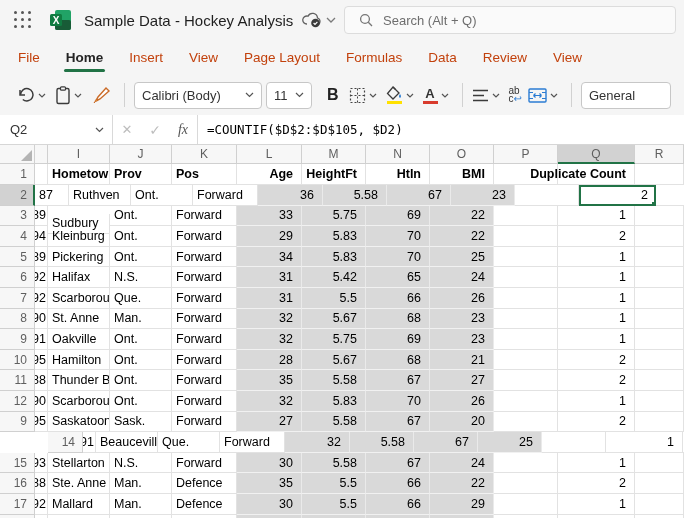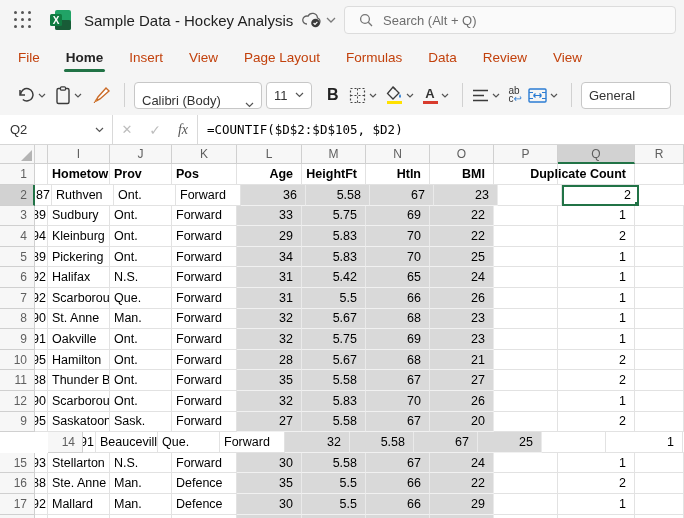--- a/index.html
+++ b/index.html
@@ -31,21 +31,21 @@
   .tabs{height:35px;background:var(--chrome-bg);display:flex;align-items:center;padding-left:5px;}
   .tab{padding:0 13px;font-size:13.5px;color:#c2410c;height:100%;display:flex;align-items:center;position:relative;cursor:pointer;white-space:nowrap;}
   .tab.active{font-weight:700;color:#242424;}
   .tab.active::after{content:"";position:absolute;left:11px;right:11px;bottom:3px;height:3px;border-radius:2px;background:var(--accent-green);}
 
   
   .toolbar{height:40px;background:var(--chrome-bg);display:flex;align-items:center;padding-left:16px;white-space:nowrap;overflow:hidden;}
   .tbtn{display:flex;align-items:center;gap:3px;margin-right:9px;cursor:pointer;color:#3b3b3b;}
   .tsep{width:1px;height:24px;background:#d1d1d1;margin:0 9px 0 4px;flex:0 0 1px;}
   .combo{height:27px;border:1px solid #c7c7c7;border-radius:4px;background:#fff;display:flex;align-items:center;justify-content:space-between;padding:0 7px;font-size:13px;color:#333;margin-right:4px;cursor:pointer;}
-  .combo.font{width:128px;align-items:flex-end;}
+  .combo.font{width:128px;}
   .combo.size{width:46px;margin-right:13px;}
   .combo.numfmt{width:90px;flex:0 0 90px;}
   .bold-b{font-weight:700;font-size:16px;color:#222;margin:0 10px 0 2px;cursor:pointer;}
   .colorbtn{display:flex;flex-direction:column;align-items:center;line-height:1;cursor:pointer;}
   .colorbtn .bar{width:15px;height:3px;margin-top:1px;}
   .wrapico{font-size:10px;line-height:8px;color:#333;text-align:left;cursor:pointer;margin-right:6px;}
   .wrapico .arr{color:#2b7cd3;}
 
   
   .fbar{height:30px;background:#fff;border-bottom:1px solid #d6d6d6;display:flex;align-items:stretch;font-size:13px;}
@@ -262,36 +262,36 @@
       <div class="cell al-r bold" style="width: 65px;">Age</div>
       <div class="cell al-r bold" style="width: 64px;">HeightFt</div>
       <div class="cell al-r bold" style="width: 64px;">HtIn</div>
       <div class="cell al-r bold" style="width: 64px;">BMI</div>
       <div class="cell" style="width: 64px;"></div>
       <div class="cell al-r bold spill" style="width: 77px;">Duplicate Count</div>
       <div class="cell" style="width: 49px;"></div>
     </div>
     <div class="grid-row" style="height: 20.6px;">
       <div class="rowhdr sel">2</div>
-      <div class="cell al-r" style="width: 17px; padding-right: 1px;">87</div>
+      <div class="cell al-r" style="width: 34px; padding-right: 15px;">87</div>
       <div class="cell" style="width: 62px;">Ruthven</div>
       <div class="cell" style="width: 62px;">Ont.</div>
       <div class="cell" style="width: 65px;">Forward</div>
       <div class="cell al-r gray" style="width: 65px;">36</div>
       <div class="cell al-r gray" style="width: 64px;">5.58</div>
       <div class="cell al-r gray" style="width: 64px;">67</div>
       <div class="cell al-r gray" style="width: 64px;">23</div>
       <div class="cell" style="width: 64px;"></div>
       <div class="cell al-r selcell" style="width: 77px;">2<span class="handle"></span></div>
       <div class="cell" style="width: 49px;"></div>
     </div>
     <div class="grid-row" style="height: 20.6px;">
       <div class="rowhdr">3</div>
       <div class="cell al-r" style="width: 13px; padding-right: 1px;">89</div>
-      <div class="cell" style="width: 62px;">Sudbury</div>
+      <div class="cell" style="width: 62px; margin-top: 8px;">Sudbury</div>
       <div class="cell" style="width: 62px;">Ont.</div>
       <div class="cell" style="width: 65px;">Forward</div>
       <div class="cell al-r gray" style="width: 65px;">33</div>
       <div class="cell al-r gray" style="width: 64px;">5.75</div>
       <div class="cell al-r gray" style="width: 64px;">69</div>
       <div class="cell al-r gray" style="width: 64px;">22</div>
       <div class="cell" style="width: 64px;"></div>
       <div class="cell al-r" style="width: 77px;">1</div>
       <div class="cell" style="width: 49px;"></div>
     </div>

